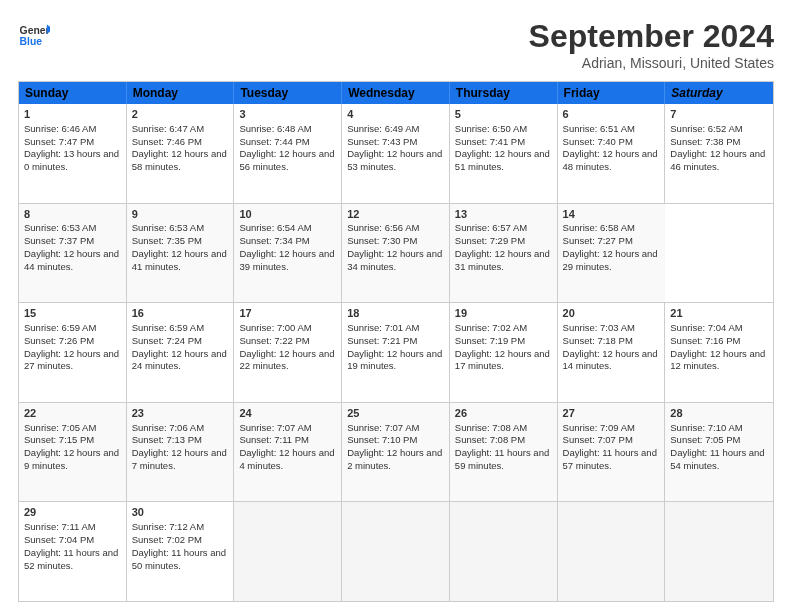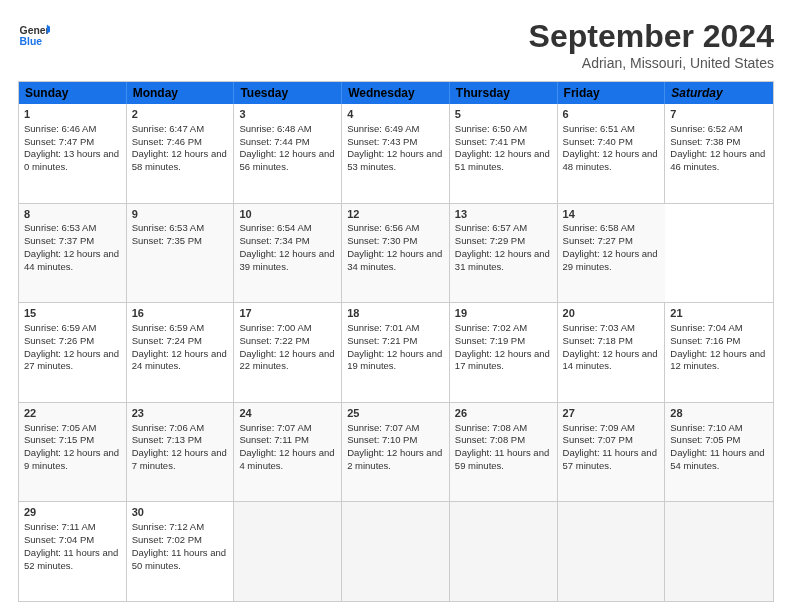--- a/index.html
+++ b/index.html
@@ -138,21 +138,21 @@
           <div class="cal-cell"><span class="day-num">1</span><span>Sunrise: 6:46 AM</span><br><span>Sunset: 7:47 PM</span><br><span>Daylight: 13 hours and 0 minutes.</span></div>
           <div class="cal-cell"><span class="day-num">2</span><span>Sunrise: 6:47 AM</span><br><span>Sunset: 7:46 PM</span><br><span>Daylight: 12 hours and 58 minutes.</span></div>
           <div class="cal-cell"><span class="day-num">3</span><span>Sunrise: 6:48 AM</span><br><span>Sunset: 7:44 PM</span><br><span>Daylight: 12 hours and 56 minutes.</span></div>
           <div class="cal-cell"><span class="day-num">4</span><span>Sunrise: 6:49 AM</span><br><span>Sunset: 7:43 PM</span><br><span>Daylight: 12 hours and 53 minutes.</span></div>
           <div class="cal-cell"><span class="day-num">5</span><span>Sunrise: 6:50 AM</span><br><span>Sunset: 7:41 PM</span><br><span>Daylight: 12 hours and 51 minutes.</span></div>
           <div class="cal-cell"><span class="day-num">6</span><span>Sunrise: 6:51 AM</span><br><span>Sunset: 7:40 PM</span><br><span>Daylight: 12 hours and 48 minutes.</span></div>
           <div class="cal-cell"><span class="day-num">7</span><span>Sunrise: 6:52 AM</span><br><span>Sunset: 7:38 PM</span><br><span>Daylight: 12 hours and 46 minutes.</span></div>
         </div>
         <div class="cal-row">
           <div class="cal-cell"><span class="day-num">8</span><span>Sunrise: 6:53 AM</span><br><span>Sunset: 7:37 PM</span><br><span>Daylight: 12 hours and 44 minutes.</span></div>
-          <div class="cal-cell"><span class="day-num">9</span><span>Sunrise: 6:53 AM</span><br><span>Sunset: 7:35 PM</span><br></div>
+          <div class="cal-cell"><span class="day-num">9</span><span>Sunrise: 6:53 AM</span><br><span>Sunset: 7:35 PM</span><br><span>Daylight: 12 hours and 41 minutes.</span></div>
           <div class="cal-cell"><span class="day-num">10</span><span>Sunrise: 6:54 AM</span><br><span>Sunset: 7:34 PM</span><br><span>Daylight: 12 hours and 39 minutes.</span></div>
           <div class="cal-cell"><span class="day-num">12</span><span>Sunrise: 6:56 AM</span><br><span>Sunset: 7:30 PM</span><br><span>Daylight: 12 hours and 34 minutes.</span></div>
           <div class="cal-cell"><span class="day-num">13</span><span>Sunrise: 6:57 AM</span><br><span>Sunset: 7:29 PM</span><br><span>Daylight: 12 hours and 31 minutes.</span></div>
           <div class="cal-cell"><span class="day-num">14</span><span>Sunrise: 6:58 AM</span><br><span>Sunset: 7:27 PM</span><br><span>Daylight: 12 hours and 29 minutes.</span></div>
         </div>
         <div class="cal-row">
           <div class="cal-cell"><span class="day-num">15</span><span>Sunrise: 6:59 AM</span><br><span>Sunset: 7:26 PM</span><br><span>Daylight: 12 hours and 27 minutes.</span></div>
           <div class="cal-cell"><span class="day-num">16</span><span>Sunrise: 6:59 AM</span><br><span>Sunset: 7:24 PM</span><br><span>Daylight: 12 hours and 24 minutes.</span></div>
           <div class="cal-cell"><span class="day-num">17</span><span>Sunrise: 7:00 AM</span><br><span>Sunset: 7:22 PM</span><br><span>Daylight: 12 hours and 22 minutes.</span></div>
           <div class="cal-cell"><span class="day-num">18</span><span>Sunrise: 7:01 AM</span><br><span>Sunset: 7:21 PM</span><br><span>Daylight: 12 hours and 19 minutes.</span></div>

